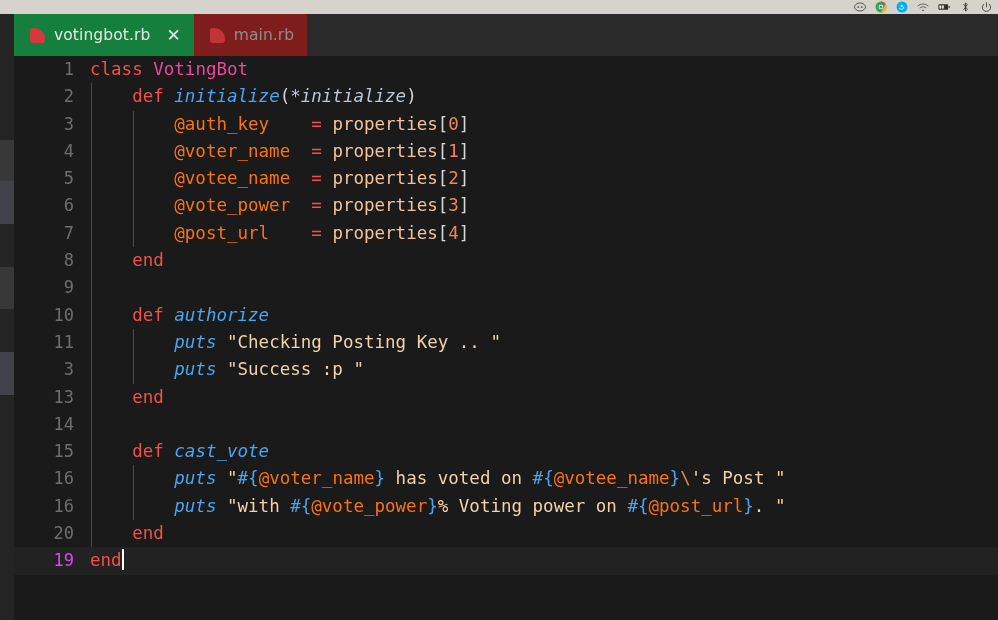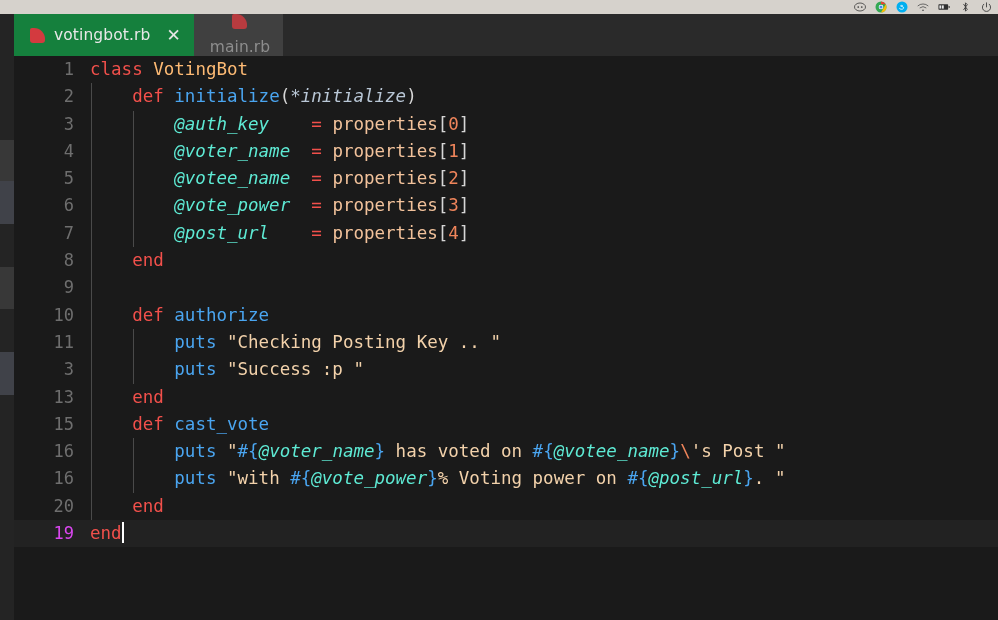--- a/index.html
+++ b/index.html
@@ -35,21 +35,21 @@
     position:absolute; left:14px; top:14px; width:984px; height:42px;
     background:#2a2a2a; display:flex; align-items:stretch;
   }
   .tab{
     display:flex; align-items:center; gap:9px;
     padding:0 13px 0 16px; height:42px; position:relative;
     font-family:"DejaVu Sans", sans-serif; font-size:15.5px;
     cursor:pointer; user-select:none;
   }
   .tab.active{ background:#15803d; color:#e8e8e8;justify-content:space-between; }
-  .tab.inactive{ background:#404040; color:#8d8d8d;flex-direction:column; }
+  .tab.inactive{ background:#7f1d1d; color:#8d8d8d; }
   .tab.inactive .rb-gem{ opacity:.82; }
   .tab-label{ white-space:nowrap; letter-spacing:.1px; }
   .tab-close{
     font-family:"DejaVu Sans", sans-serif;
     font-size:17px; font-weight:bold; line-height:1;
     color:#e6e6e6; margin-left:7px; cursor:pointer;
   }
   
   .rb-gem{
     width:15px; height:15px; flex:0 0 auto; position:relative;
@@ -84,25 +84,25 @@
   }
 
   
   .iguide{
     position:absolute; top:0; width:1px; height:27.3px;
     background:#4a4a4a; pointer-events:none;
   }
 
   
   .t-kw     { color:#f1504b; }          
-  .t-cls    { color:#fdba74; }          
-  .t-fn     { color:#4aa5f0; }          
+  .t-cls    { color:#ec4899; }          
+  .t-fn     { color:#4aa5f0;font-style:italic; }          
   .t-param  { color:#b9c7d6; font-style:italic; }  
   .t-punc   { color:#d6d6d6; }
-  .t-ivar   { color:#5eead4;font-style:italic; }          
+  .t-ivar   { color:#f97316; }          
   .t-op     { color:#f1504b; }          
   .t-var    { color:#f2c29b; }          
   .t-num    { color:#f0855b; }          
   .t-str    { color:#f3d2ab; }          
   .t-interp { color:#4aa5f0; }          
   .t-esc    { color:#f0855b; }          
 
   
   .caret{
     display:inline-block; width:2px; height:21px; background:#ffffff;
@@ -252,20 +252,24 @@
       <div class="row">
         <span class="gutter">3</span>
         <span class="code"><span class="iguide" style="left:1px;"></span><span class="iguide" style="left:43px;"></span>        <span class="t-fn">puts</span> <span class="t-str">"Success :p "</span></span>
       </div>
 
       <div class="row">
         <span class="gutter">13</span>
         <span class="code"><span class="iguide" style="left:1px;"></span>    <span class="t-kw">end</span></span>
       </div>
 
+      <div class="row">
+        <span class="gutter">14</span>
+        <span class="code"><span class="iguide" style="left:1px;"></span></span>
+      </div>
 
       <div class="row">
         <span class="gutter">15</span>
         <span class="code"><span class="iguide" style="left:1px;"></span>    <span class="t-kw">def</span> <span class="t-fn">cast_vote</span></span>
       </div>
 
       <div class="row">
         <span class="gutter">16</span>
         <span class="code"><span class="iguide" style="left:1px;"></span><span class="iguide" style="left:43px;"></span>        <span class="t-fn">puts</span> <span class="t-str">"</span><span class="t-interp">#{</span><span class="t-ivar">@voter_name</span><span class="t-interp">}</span><span class="t-str"> has voted on </span><span class="t-interp">#{</span><span class="t-ivar">@votee_name</span><span class="t-interp">}</span><span class="t-esc">\</span><span class="t-str">'s Post "</span></span>
       </div>

